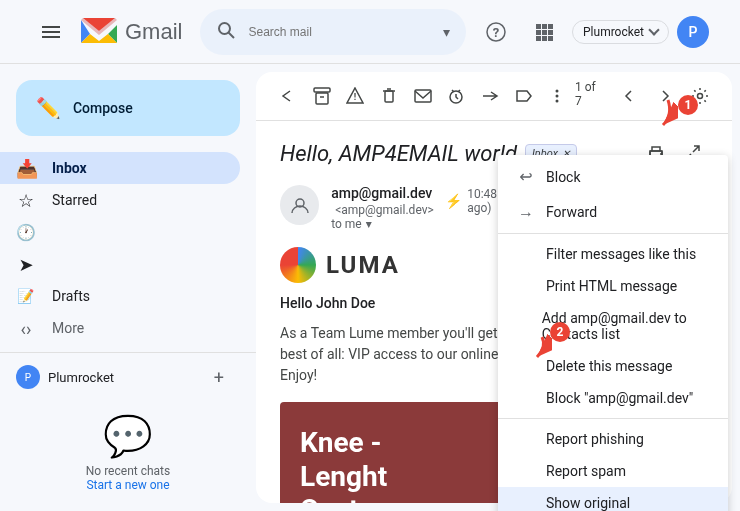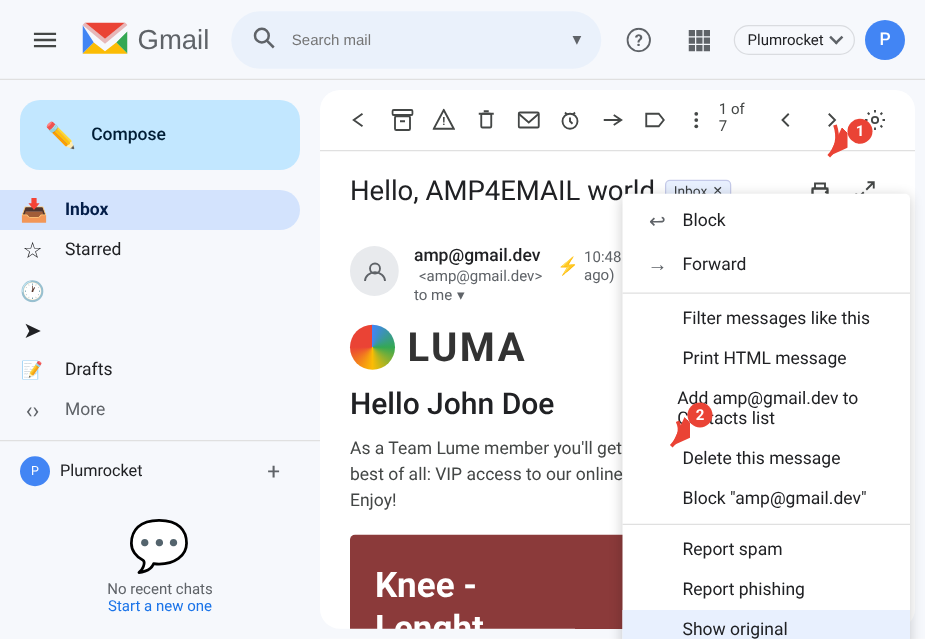--- a/index.html
+++ b/index.html
@@ -1,19 +1,19 @@
 <!DOCTYPE html>
 <html><head>
   <meta charset="utf-8">
   <style>
     * { margin: 0; padding: 0; box-sizing: border-box; }
     body { font-family: 'Google Sans', Roboto, Arial, sans-serif; font-size: 14px; background: #f6f8fc; width: 740px; height: 511px; overflow: hidden; }
 
     
-    .header { display: flex; align-items: center; height: 64px; background: #f6f8fc; padding: 0 16px; gap: 10px; border-bottom: 1px solid #e0e0e0; }
+    .header { display: flex; align-items: center; height: 64px; background: #f6f8fc; padding: 0 31px; gap: 10px; border-bottom: 1px solid #e0e0e0; }
     .menu-icon { cursor: pointer; padding: 4px; border-radius: 50%; display: flex; align-items: center; justify-content: center; width: 40px; height: 40px; }
     .gmail-logo { display: flex; align-items: center; gap: 4px; margin-right: 8px; }
     .search-bar { flex: 1; display: flex; align-items: center; background: #eaf1fb; border-radius: 24px; padding: 0 16px; height: 46px; max-width: 720px; }
     .search-bar input { border: none; background: transparent; font-size: 12px; color: #202124; outline: none; width: 100%; }
     .search-icon-wrap { margin-right: 12px; color: #5f6368; }
     .search-dropdown { margin-left: auto; color: #5f6368; cursor: pointer; }
     .header-right { display: flex; align-items: center; gap: 8px; margin-left: auto; }
     .icon-btn { width: 40px; height: 40px; border-radius: 50%; display: flex; align-items: center; justify-content: center; cursor: pointer; color: #5f6368; }
     .plumrocket-badge { display: flex; align-items: center; gap: 6px; border: 1px solid #dadce0; border-radius: 20px; padding: 4px 10px; cursor: pointer; }
     .avatar { width: 32px; height: 32px; border-radius: 50%; background: #4285f4; display: flex; align-items: center; justify-content: center; color: white; font-size: 14px; font-weight: 500; cursor: pointer; }
@@ -40,28 +40,28 @@
     .content { flex: 1; background: white; border-radius: 16px; margin: 8px 8px 8px 0; overflow: hidden; display: flex; flex-direction: column; }
 
     
     .toolbar { display: flex; align-items: center; padding: 8px 16px; gap: 2px; border-bottom: 1px solid #e0e0e0; }
     .toolbar-icon { width: 32px; height: 32px; border-radius: 50%; display: flex; align-items: center; justify-content: center; cursor: pointer; color: #444746; font-size: 16px; }
     .toolbar-right { margin-left: auto; display: flex; gap: 4px; font-size: 12px; color: #444746; }
     .page-info { font-size: 12px; color: #444746; margin-right: 4px; }
 
     
     .email-view { padding: 16px 24px; overflow-y: auto; flex: 1; }
-    .email-subject { font-size: 22px; font-weight: 400; color: #202124; display: flex; align-items: center; gap: 8px; margin-bottom: 28px; }
+    .email-subject { font-size: 22px; font-weight: 400; color: #202124; display: flex; align-items: center; gap: 8px; margin-bottom: 16px; font-style: italic; }
     .inbox-tag { background: #e8f0fe; border: 1px solid #c5cae9; border-radius: 4px; padding: 2px 6px; font-size: 11px; color: #3c4043; display: flex; align-items: center; gap: 4px; }
     .email-header { display: flex; align-items: flex-start; gap: 12px; margin-bottom: 16px; }
     .sender-avatar { width: 40px; height: 40px; border-radius: 50%; background: #e8eaed; display: flex; align-items: center; justify-content: center; color: #5f6368; font-size: 18px; }
     .email-meta { flex: 1; }
     .email-actions-right { display: flex; align-items: center; gap: 4px; }
     .email-body { font-size: 14px; color: #202124; }
-    .email-greeting { font-size: 24px; font-weight: 500; margin-bottom: 12px; }
+    .email-greeting { font-size: 14px; font-weight: 500; margin-bottom: 12px; }
     .email-text { font-size: 14px; color: #444746; line-height: 1.5; }
 
     
     .dropdown-menu { position: absolute; top: 160px; right: 20px; background: white; border-radius: 4px; box-shadow: 0 2px 10px rgba(0,0,0,0.2); z-index: 100; min-width: 220px; padding: 4px 0; }
     .dropdown-item { display: flex; align-items: center; gap: 12px; padding: 8px 20px; font-size: 14px; color: #202124; cursor: pointer; }
     .dropdown-item.highlighted { background: #e8f0fe; }
     .dropdown-sep { height: 1px; background: #e0e0e0; margin: 4px 0; }
     .dropdown-icon { width: 16px; text-align: center; color: #5f6368; font-size: 16px; }
 
     
@@ -312,21 +312,21 @@
                   <path d="M8 5V2l-6 5 6 5V9c4 0 7 1.5 7 6 0-4-3-8-7-10z" fill="#444746"></path>
                 </svg>
             </div>
             <div class="toolbar-icon" style="font-size:18px;color:#444746;">⋮</div>
           </div>
         </div>
 
         <div class="email-body">
           <div style="display:flex;align-items:center;gap:10px;margin-bottom:12px;">
             <div style="width:36px;height:36px;border-radius:50%;background:conic-gradient(#4285f4 0deg, #34a853 90deg, #fbbc04 180deg, #ea4335 270deg);display:flex;align-items:center;justify-content:center;"></div>
-            <span style="font-size:32px;font-weight:700;color:#333;letter-spacing:2px;">LUMA</span>
+            <span style="font-size:24px;font-weight:700;color:#333;letter-spacing:2px;">LUMA</span>
           </div>
           <div class="email-greeting">Hello John Doe</div>
           <div class="email-text">As a Team Lume member you'll get loads of exclusive updates and,<br>best of all: VIP access to our online sales ar...<br>Enjoy!</div>
           <div class="promo-banner" style="background:#8b3a3a;border-radius:4px;padding:24px 20px;margin-top:16px;color:white;display:flex;justify-content:space-between;align-items:center;">
             <div>
               <div style="font-size:28px;font-weight:700;line-height:1.2;">Knee -<br>Lenght<br>Coat</div>
 
             </div>
           </div>
         </div>
@@ -360,25 +360,25 @@
       <span class="dropdown-icon"></span>
       <span>Delete this message</span>
     </div>
     <div class="dropdown-item">
       <span class="dropdown-icon"></span>
       <span>Block "amp@gmail.dev"</span>
     </div>
     <div class="dropdown-sep"></div>
     <div class="dropdown-item">
       <span class="dropdown-icon"></span>
+      <span>Report phishing</span>
+    </div>
+    <div class="dropdown-item">
+      <span class="dropdown-icon"></span>
       <span>Report spam</span>
-    </div>
-    <div class="dropdown-item">
-      <span class="dropdown-icon"></span>
-      <span>Report phishing</span>
     </div>
     <div class="dropdown-item highlighted">
       <span class="dropdown-icon"></span>
       <span>Show original</span>
     </div>
 
   </div>
 
   <div style="position:absolute;top:95px;right:42px;z-index:300;pointer-events:none;">
     <span style="background:#ea4335;color:white;font-size:12px;font-weight:bold;border-radius:50%;width:20px;height:20px;display:flex;align-items:center;justify-content:center;">1</span>

